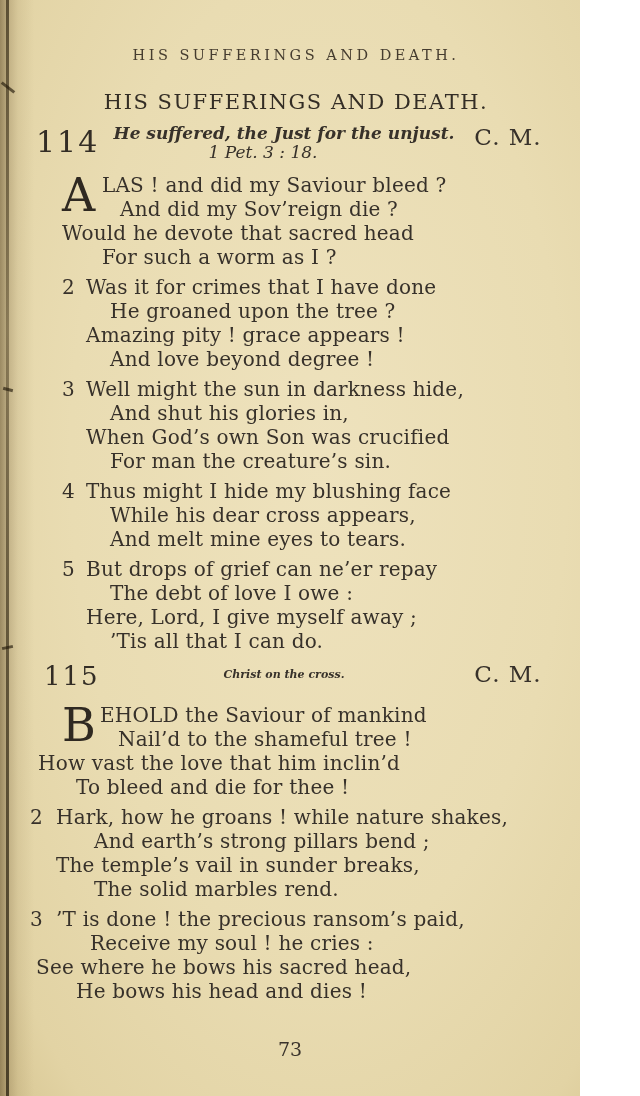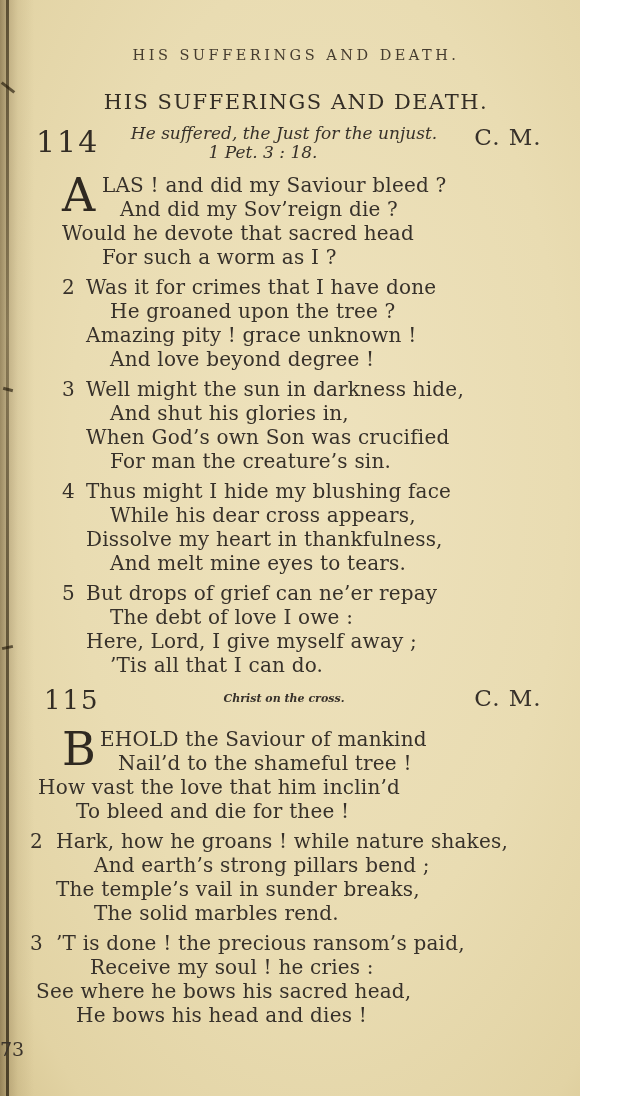--- a/index.html
+++ b/index.html
@@ -41,40 +41,40 @@
 
   
   .hymn-header { display:flex; align-items:flex-start; margin-top:10px; }
   .hymn-number {
     width:72px; font-size:30px; line-height:36px; letter-spacing:2px; color:#332d25;
   }
   .hymn-header-2 { margin-top:8px; }
   .hymn-header-2 .hymn-number { font-size:26px; line-height:30px; padding-left:8px; }
   .hymn-epigraph-wrap { flex:1; }
   .hymn-epigraph {
-    font-style:italic; font-weight:normal; font-size:17px; line-height:19px; text-align:center;
+    font-style:italic; font-weight:bold; font-size:17px; line-height:19px; text-align:center;
   }
   .hymn-citation { font-size:17px; line-height:18px; text-align:center; padding-right:42px;font-style:italic; }
   .hymn-title {
     flex:1; font-style:italic; font-weight:bold; font-size:11px; line-height:28px; text-align:center;
   }
   .hymn-meter { width:96px; text-align:center; font-size:23px; line-height:26px; letter-spacing:1px; }
 
   
   .hymn-body { margin-top:12px; }
   .verse { position:relative; font-size:20px; line-height:24px; margin-bottom:6px; letter-spacing:.2px; }
   .line { height:24px; white-space:nowrap; }
   .vnum { position:absolute; top:0; font-size:20px; }
   .pad26 { padding-left:26px; }
   .dropcap { float:left; font-size:46px; line-height:44px; height:47px; width:40px; color:#2f2921; }
   .cap-b { width:38px; }
 
   .folio {
     position:absolute; bottom:36px; left:0; right:0;
-    text-align:left; font-size:19px; color:#3a332b;
+    text-align:center; font-size:19px; color:#3a332b;
   }
 </style>
 </head>
 <body>
 
 <div class="page">
   <div class="binding-shadow"></div>
   <div class="binding-crease"></div>
   <div class="edge-mark em1"></div>
   <div class="edge-mark em2"></div>
@@ -101,37 +101,36 @@
         <div class="line">LAS ! and did my Saviour bleed ?</div>
         <div class="line" style="margin-left:58px">And did my Sov’reign die ?</div>
         <div class="line" style="margin-left:0">Would he devote that sacred head</div>
         <div class="line" style="margin-left:40px">For such a worm as I ?</div>
       </div>
 
       <div class="verse">
         <span class="vnum" style="left:26px">2</span>
         <div class="line" style="margin-left:50px">Was it for crimes that I have done</div>
         <div class="line" style="margin-left:74px">He groaned upon the tree ?</div>
-        <div class="line" style="margin-left:50px">Amazing pity ! grace unknown !</div>
+        <div class="line" style="margin-left:50px">Amazing pity ! grace appears !</div>
         <div class="line" style="margin-left:74px">And love beyond degree !</div>
       </div>
 
       <div class="verse">
         <span class="vnum" style="left:26px">3</span>
         <div class="line" style="margin-left:50px">Well might the sun in darkness hide,</div>
         <div class="line" style="margin-left:74px">And shut his glories in,</div>
         <div class="line" style="margin-left:50px">When God’s own Son was crucified</div>
         <div class="line" style="margin-left:74px">For man the creature’s sin.</div>
       </div>
 
       <div class="verse">
         <span class="vnum" style="left:26px">4</span>
         <div class="line" style="margin-left:50px">Thus might I hide my blushing face</div>
         <div class="line" style="margin-left:74px">While his dear cross appears,</div>
-        <div class="line" style="margin-left:50px">Dissolve my heart in thankfulness,</div>
         <div class="line" style="margin-left:74px">And melt mine eyes to tears.</div>
       </div>
 
       <div class="verse">
         <span class="vnum" style="left:26px">5</span>
         <div class="line" style="margin-left:50px">But drops of grief can ne’er repay</div>
         <div class="line" style="margin-left:74px">The debt of love I owe :</div>
         <div class="line" style="margin-left:50px">Here, Lord, I give myself away ;</div>
         <div class="line" style="margin-left:74px">’Tis all that I can do.</div>
       </div>

